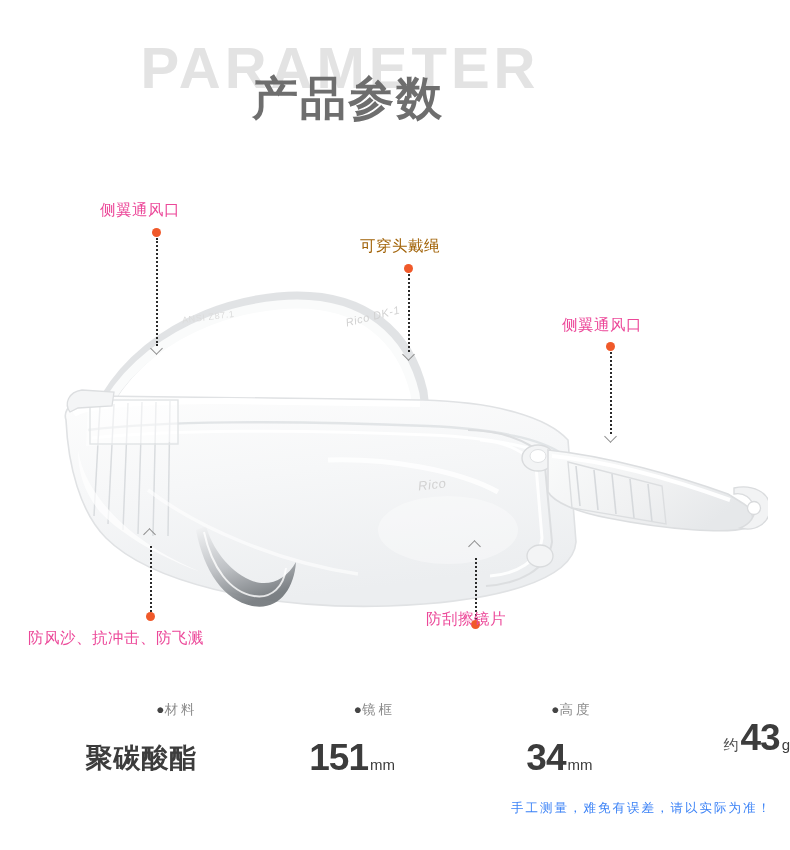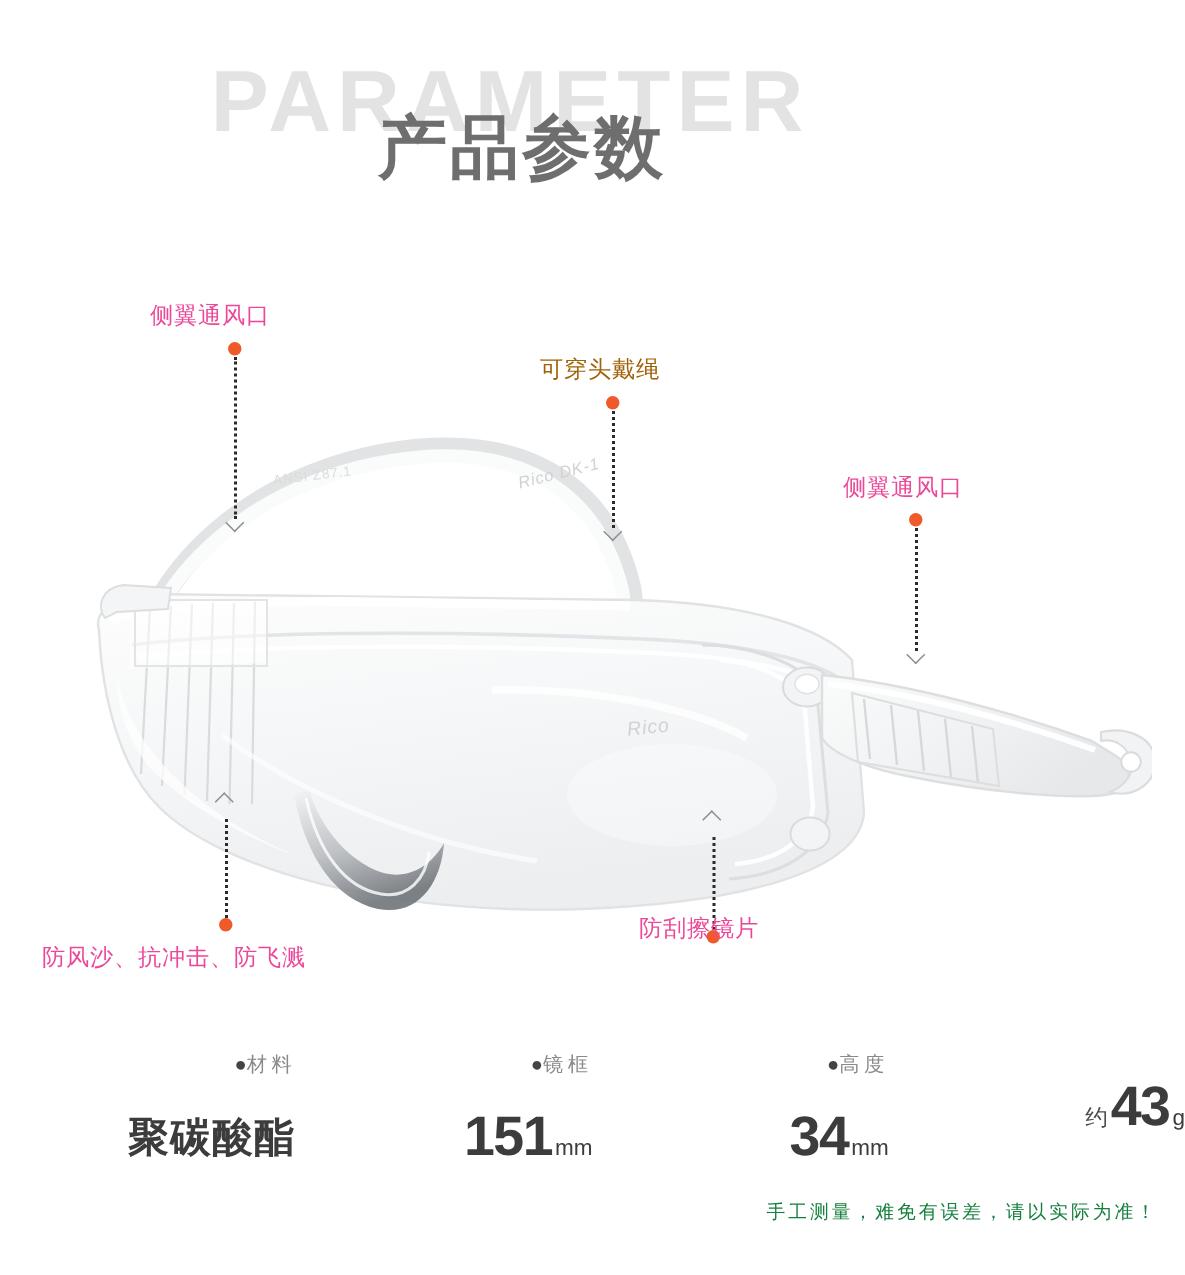--- a/index.html
+++ b/index.html
@@ -73,21 +73,21 @@
     margin-top: 16px; color: #3c3c3c;
     line-height: 44px; white-space: nowrap;
   }
   .spec-value .big { font-size: 37px; font-weight: bold; letter-spacing: -1px; }
   .spec-value .cn  { font-size: 27px; font-weight: bold; letter-spacing: 1px; }
   .spec-value .unit { font-size: 15px; font-weight: normal; margin-left: 2px; }
   .spec-value .pre  { font-size: 15px; margin-right: 2px; color: #4a4a4a; }
 
   .disclaimer {
     position: absolute; right: 18px; top: 800px;
-    font-size: 12.5px; color: #15803d; letter-spacing: 2px; white-space: nowrap;
+    font-size: 12.5px; color: #3b82f6; letter-spacing: 2px; white-space: nowrap;
   }
 
   
   .etch {
     position: absolute; color: #dcdcdc; white-space: nowrap;
     font-size: 9px; letter-spacing: .6px;
   }
   .etch.brand { font-style: italic; font-size: 11px; color: #d2d2d2; }
 </style>
 </head>

